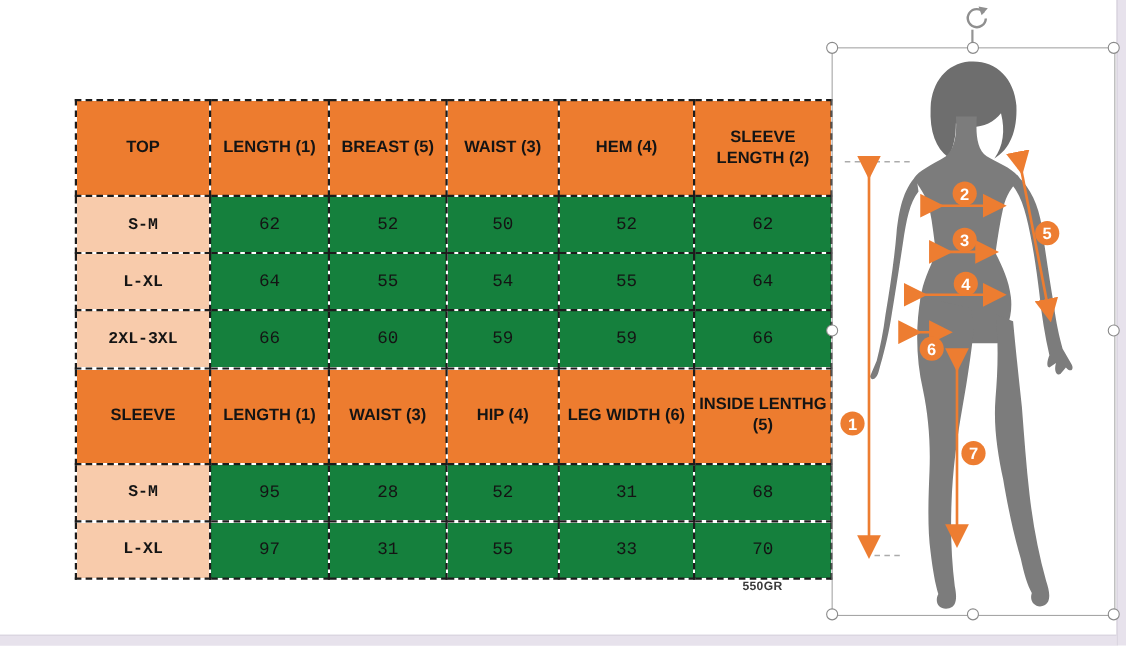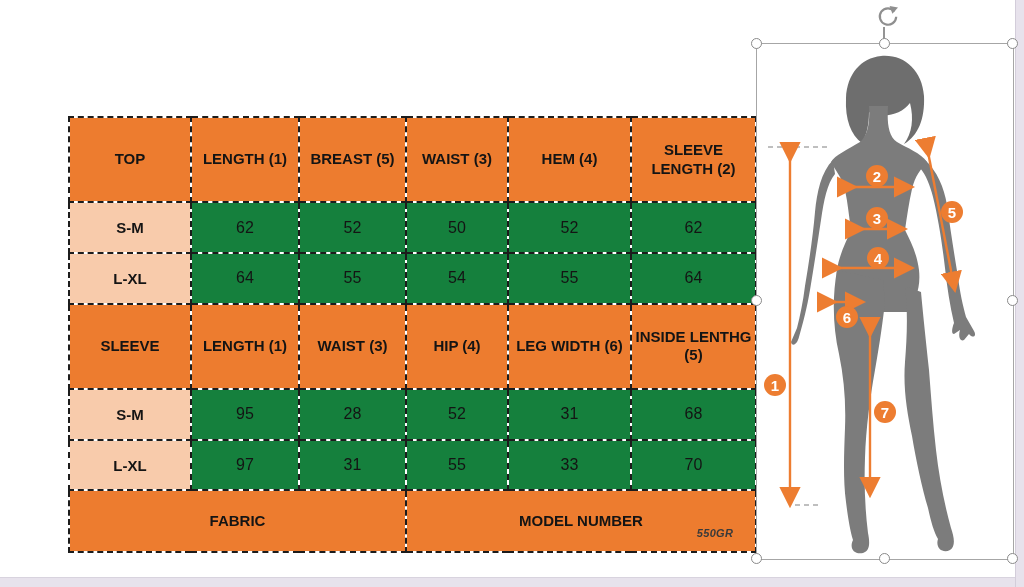--- a/index.html
+++ b/index.html
@@ -4,36 +4,36 @@
 <style>
   html,body{margin:0;padding:0;}
   body{
     width:1024px;height:587px;position:relative;overflow:hidden;
     background:#ffffff;
     font-family:"Liberation Sans","DejaVu Sans",sans-serif;
   }
   
   .size-table{
     position:absolute;left:68px;top:90px;width:687px;height:437px;
-    border-collapse:collapse;table-layout:fixed;margin-top:26px;
+    border-collapse:collapse;table-layout:fixed;
   }
   .size-table td{
     border:2px dashed #1c1c1c;text-align:center;vertical-align:middle;
     color:#141414;padding:0 3px;overflow:hidden;
   }
   tr.hrow{height:47px;}
-  tr.drow{height:28px;}
+  tr.drow{height:28px;font-family:Liberation Mono, monospace;}
   tr.frow{height:34px;}
   tr.vrow{height:33px;}
   .hcell{background:#ED7C2F;font-weight:bold;font-size:15px;line-height:1.25;}
   .dcell{background:#15803d;font-size:16px;}
   .size-cell{background:#F8CBAB;font-weight:bold;font-size:15px;}
   .weight-note{
-    position:absolute;left:675px;top:527px;width:80px;text-align:center;
-    font-size:11px;font-weight:bold;color:#3a3a3a;letter-spacing:.3px;font-style:italic;
+    position:absolute;left:675px;top:527px;width:80px;text-align:left;
+    font-size:11px;font-weight:bold;color:#3a3a3a;letter-spacing:.3px;
   }
   
   .fig-svg{position:absolute;left:755px;top:40px;width:263px;height:520px;z-index:1;}
   .selection-box{
     position:absolute;left:756px;top:43px;width:256px;height:515px;
     border:1px solid #A6A6A6;z-index:2;background:transparent;
   }
   .handle{
     position:absolute;width:11px;height:11px;border-radius:50%;
     background:#ffffff;border:1.5px solid #8a8a8a;box-sizing:border-box;z-index:6;
@@ -80,20 +80,28 @@
     <td class="dcell">62</td>
   </tr>
   <tr class="drow">
     <td class="size-cell">L-XL</td>
     <td class="dcell">64</td>
     <td class="dcell">55</td>
     <td class="dcell">54</td>
     <td class="dcell">55</td>
     <td class="dcell">64</td>
   </tr>
+  <tr class="drow">
+    <td class="size-cell">2XL-3XL</td>
+    <td class="dcell">66</td>
+    <td class="dcell">60</td>
+    <td class="dcell">59</td>
+    <td class="dcell">59</td>
+    <td class="dcell">66</td>
+  </tr>
   <tr class="hrow">
     <td class="hcell">SLEEVE</td>
     <td class="hcell">LENGTH (1)</td>
     <td class="hcell">WAIST (3)</td>
     <td class="hcell">HIP (4)</td>
     <td class="hcell">LEG WIDTH (6)</td>
     <td class="hcell">INSIDE LENTHG (5)</td>
   </tr>
   <tr class="drow">
     <td class="size-cell">S-M</td>
@@ -103,24 +111,20 @@
     <td class="dcell">31</td>
     <td class="dcell">68</td>
   </tr>
   <tr class="drow">
     <td class="size-cell">L-XL</td>
     <td class="dcell">97</td>
     <td class="dcell">31</td>
     <td class="dcell">55</td>
     <td class="dcell">33</td>
     <td class="dcell">70</td>
-  </tr>
-  <tr class="frow">
-    <td class="hcell" colspan="3">FABRIC</td>
-    <td class="hcell" colspan="3">MODEL NUMBER</td>
   </tr>
   </tbody>
 </table>
 
 <div class="weight-note">550GR</div>
 
 <svg class="fig-svg" viewBox="0 0 263 520">
   <defs>
     <marker id="ah" markerWidth="9" markerHeight="9" refX="6" refY="4.5" orient="auto">
       <path d="M0,0 L9,4.5 L0,9 Z" fill="#ED7D31"></path>

